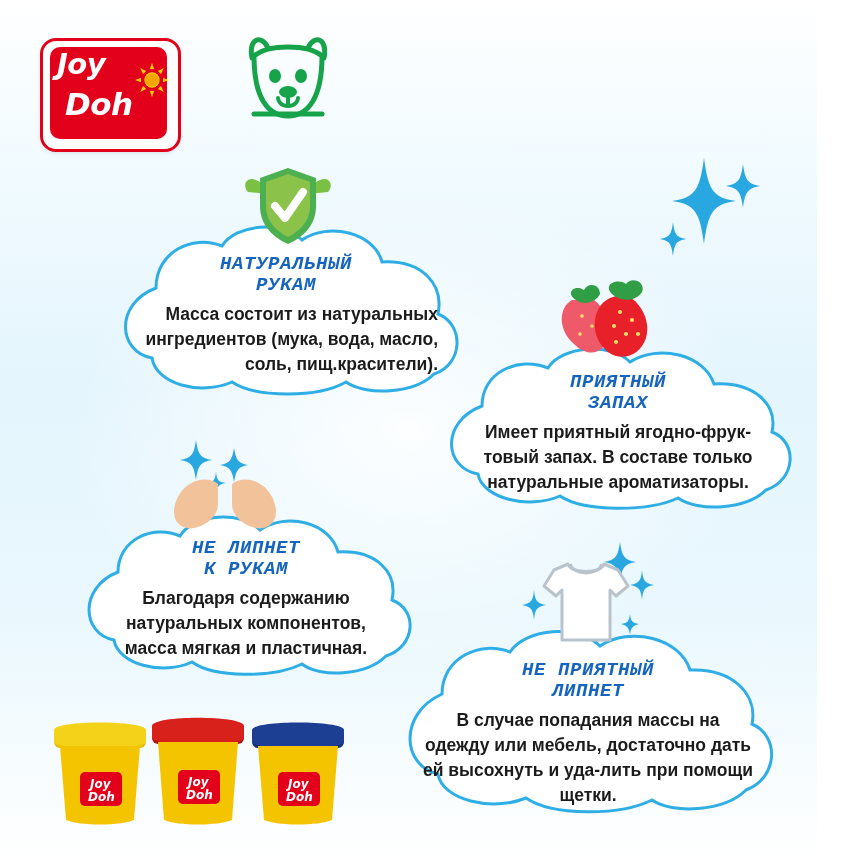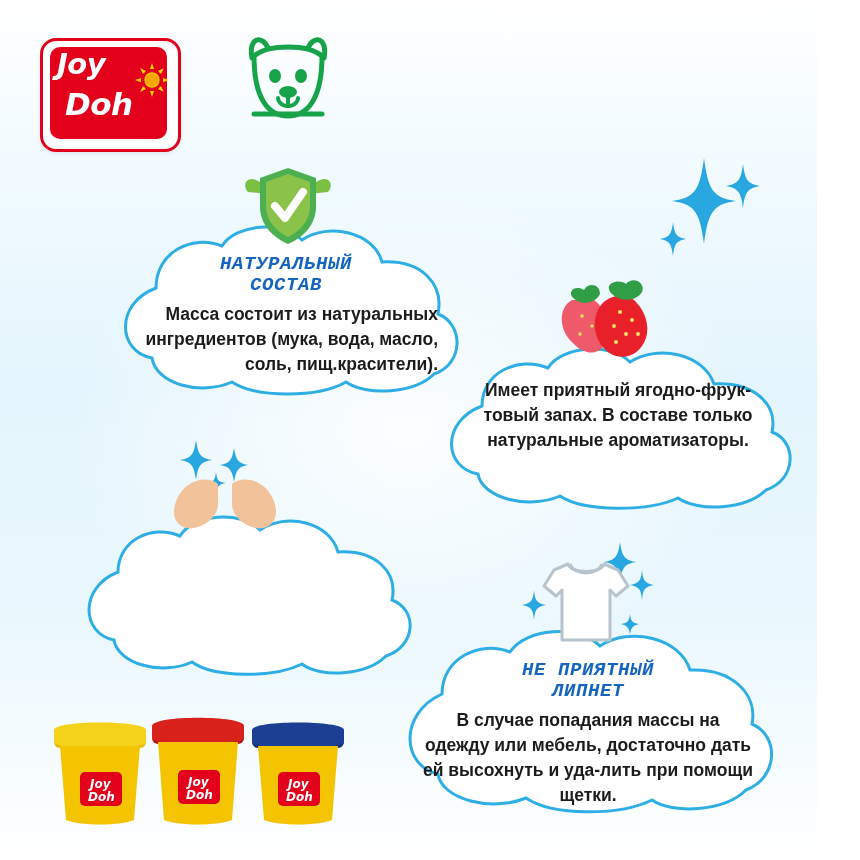--- a/index.html
+++ b/index.html
@@ -211,21 +211,21 @@
         <path d="M8 26 C2 20, 6 10, 16 14 C22 16, 26 22, 28 28" fill="#7ac143"></path>
         <path d="M88 26 C94 20, 90 10, 80 14 C74 16, 70 22, 68 28" fill="#7ac143"></path>
         <path d="M48 2 L76 12 L76 40 C76 60, 62 72, 48 78 C34 72, 20 60, 20 40 L20 12 Z" fill="#4caf50"></path>
         <path d="M48 8 L70 16 L70 40 C70 56, 58 66, 48 71 C38 66, 26 56, 26 40 L26 16 Z" fill="#8bc34a"></path>
         <path d="M35 40 L45 52 L63 26" fill="none" stroke="#ffffff" stroke-width="8" stroke-linecap="round" stroke-linejoin="round"></path>
       </svg>
     </div>
     <div class="content" style="top:36px;">
       <div class="card-title">
         <span>НАТУРАЛЬНЫЙ</span><br>
-        <span>СОСТАВ</span>
+        <span>РУКАМ</span>
       </div>
       <div class="card-text" style="padding:0 38px;text-align:right;">Масса состоит из натуральных ингредиентов (мука, вода, масло, соль, пищ.красители).</div>
     </div>
   </div>
 
   <div class="card" style="left:424px; top:340px; width:388px; height:172px;">
     <svg class="bubble" viewBox="0 0 388 172" preserveAspectRatio="none">
       <path d="M58 66 C58 32, 94 16, 124 28 C138 6, 186 2, 206 22 C234 4, 280 14, 290 44
                C330 42, 354 64, 348 92 C374 102, 372 140, 342 150 C322 170, 274 172, 254 158
                C224 172, 160 172, 136 156 C104 170, 58 158, 54 134 C20 128, 16 82, 58 66 Z" fill="#ffffff" stroke="#2eaee5" stroke-width="3"></path>
@@ -245,20 +245,24 @@
             <circle cx="74" cy="56" r="2"></circle>
           <circle cx="86" cy="56" r="2"></circle>
             <circle cx="64" cy="64" r="2"></circle>
           <circle cx="30" cy="38" r="1.8"></circle>
             <circle cx="40" cy="48" r="1.8"></circle>
           <circle cx="28" cy="56" r="1.8"></circle>
         </g>
       </svg>
     </div>
     <div class="content" style="top:32px;">
+      <div class="card-title">
+        <span>ПРИЯТНЫЙ</span><br>
+        <span>ЗАПАХ</span>
+      </div>
       <div class="card-text" style="padding:0 34px;text-align:center;">Имеет приятный ягодно-фрук-товый запах. В составе только натуральные ароматизаторы.</div>
     </div>
   </div>
 
   <div class="card" style="left:62px; top:508px; width:368px; height:172px;">
     <svg class="bubble" viewBox="0 0 368 172" preserveAspectRatio="none">
       <path d="M56 64 C56 32, 90 16, 118 28 C132 6, 178 2, 198 22 C224 4, 268 14, 276 44
                C314 42, 336 64, 330 92 C356 102, 354 138, 324 148 C304 168, 258 170, 240 156
                C212 170, 152 170, 130 154 C100 168, 56 156, 52 132 C20 126, 16 80, 56 64 Z" fill="#ffffff" stroke="#2eaee5" stroke-width="3"></path>
     </svg>
@@ -267,20 +271,27 @@
         <g fill="#29a7e0">
           <path d="M36 2 C38 16, 40 20, 52 22 C40 24, 38 28, 36 42 C34 28, 32 24, 20 22 C32 20, 34 16, 36 2 Z"></path>
           <path d="M74 10 C76 22, 78 25, 88 27 C78 29, 76 32, 74 44 C72 32, 70 29, 60 27 C70 25, 72 22, 74 10 Z"></path>
           <path d="M56 34 C57 42, 58 44, 66 45 C58 46, 57 49, 56 57 C55 49, 54 46, 46 45 C54 44, 55 42, 56 34 Z"></path>
         </g>
         <g fill="#f2c39a">
           <path d="M30 46 C22 50, 14 62, 14 74 C14 86, 24 92, 34 90 C46 88, 58 78, 58 66 L58 46 C52 40, 38 40, 30 46 Z"></path>
           <path d="M100 46 C108 50, 116 62, 116 74 C116 86, 106 92, 96 90 C84 88, 72 78, 72 66 L72 46 C78 40, 92 40, 100 46 Z"></path>
         </g>
       </svg>
+    </div>
+    <div class="content" style="top:30px;">
+      <div class="card-title">
+        <span>НЕ ЛИПНЕТ</span><br>
+        <span>К РУКАМ</span>
+      </div>
+      <div class="card-text" style="padding:0 36px;">Благодаря содержанию натуральных компонентов, масса мягкая и пластичная.</div>
     </div>
   </div>
 
   <div class="card" style="left:380px; top:622px; width:416px; height:196px;">
     <svg class="bubble" viewBox="0 0 416 196" preserveAspectRatio="none">
       <path d="M62 72 C62 36, 100 18, 130 30 C146 6, 198 2, 220 24 C250 4, 300 16, 310 48
                C352 46, 378 72, 372 102 C400 114, 398 156, 366 168 C344 190, 292 192, 272 178
                C240 194, 172 194, 146 176 C112 190, 62 178, 58 152 C22 144, 18 92, 62 72 Z" fill="#ffffff" stroke="#2eaee5" stroke-width="3"></path>
     </svg>
     <div class="icon-wrap" style="left:130px; top:-80px; width:150px; height:104px;">

